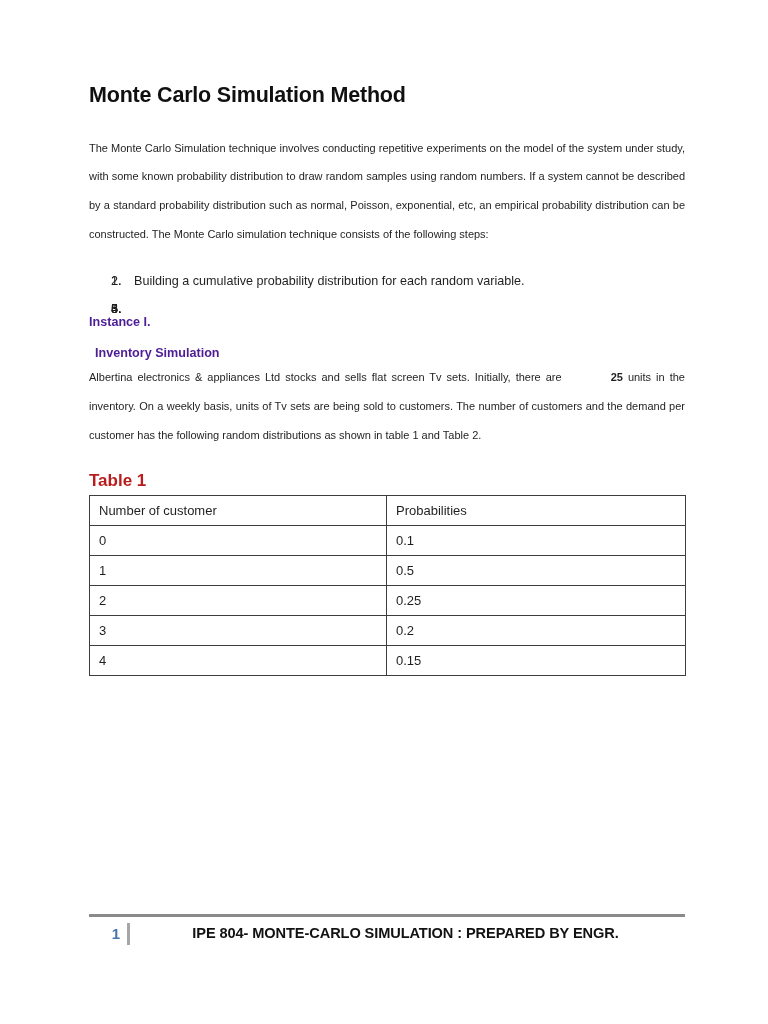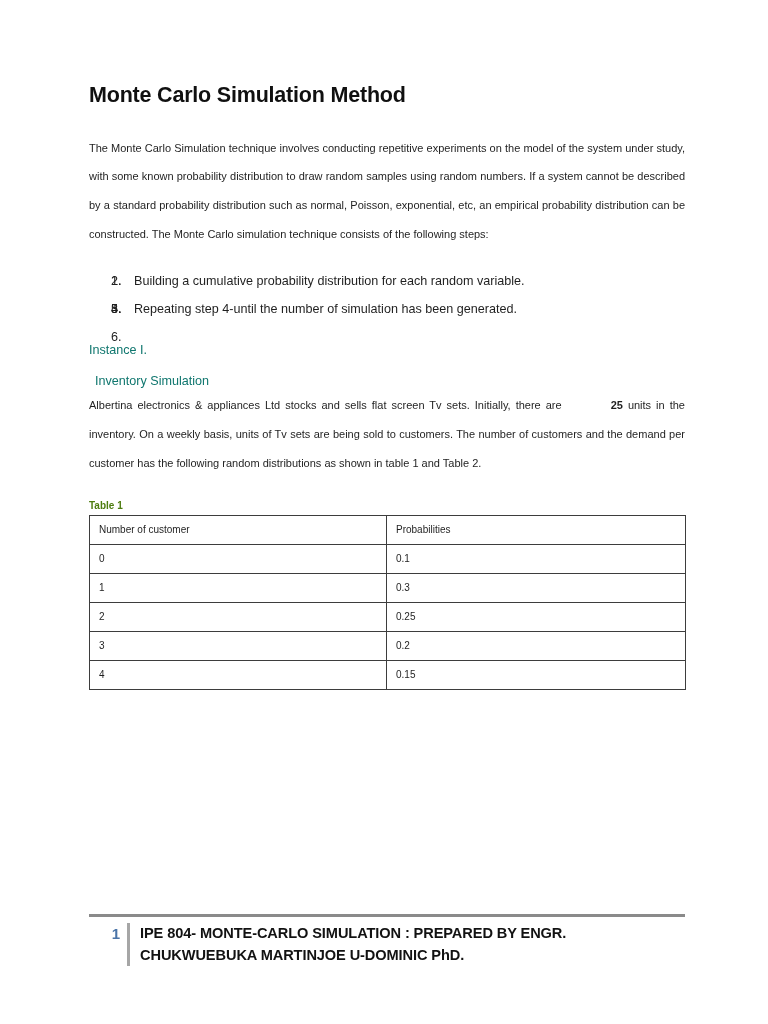--- a/index.html
+++ b/index.html
@@ -68,45 +68,45 @@
     position: absolute;
     left: 22px;
     top: 0;
     width: 24px;
     text-align: left;
     font-size: 12.6px;
   }
 
   .heading-sub {
     font-size: 12.6px;
-    font-weight: normal;
-    color: #0f766e;
+    font-weight: bold;
+    color: #4c1d95;
     margin: 18px 0 0 0;
     line-height: 1.5;
   }
   .heading-sub.indented { padding-left: 6px; margin-top: 12px; }
 
   .para-block { margin-top: 20px; }
 
   .table-label {
-    font-size: 10px;
-    font-weight: bold;
-    color: #4d7c0f;
+    font-size: 17px;
+    font-weight: bold;
+    color: #b91c1c;
     margin: 22px 0 4px 0;
   }
 
   table.data-table {
     border-collapse: collapse;
     width: 596px;
     table-layout: fixed;
   }
   table.data-table td, table.data-table th {
     border: 1px solid #3d3d3d;
     padding: 7px 0 7px 9px;
-    font-size: 10px;
+    font-size: 13px;
     font-weight: normal;
     text-align: left;
     color: #1f1f1f;
     height: 14px;
     vertical-align: middle;
   }
   table.data-table col.c1 { width: 297px; }
   table.data-table col.c2 { width: 299px; }
 
   
@@ -137,20 +137,21 @@
     box-sizing: border-box;
   }
   .footer-divider {
     width: 3px;
     align-self: stretch;
     background: #a6a6a6;
     margin-right: 10px;
   }
   .footer-text {
     flex: 1;
+    text-align: center;
     font-size: 14.6px;
     font-weight: bold;
     line-height: 21.5px;
     color: #121212;
     letter-spacing: -0.1px;
     padding-right: 14px;
   }
   .footer-text .fl { display: block; }
 </style>
 </head>
@@ -173,21 +174,20 @@
         <span>Building a cumulative probability distribution for each random variable.</span>
       </li>
       <li>
         <span class="num">3.</span>
       </li>
       <li>
         <span class="num">4.</span>
       </li>
       <li>
         <span class="num">5.</span>
-        <span>Repeating step 4-until the number of simulation has been generated.</span>
       </li>
       <li>
         <span class="num">6.</span>
       </li>
     </ol>
 
     <div class="heading-sub">Instance I.</div>
 
     <div class="heading-sub indented">Inventory Simulation</div>
 
@@ -204,21 +204,21 @@
         <tr>
           <td>Number of customer</td>
           <td>Probabilities</td>
         </tr>
         <tr>
           <td>0</td>
           <td>0.1</td>
         </tr>
         <tr>
           <td>1</td>
-          <td>0.3</td>
+          <td>0.5</td>
         </tr>
         <tr>
           <td>2</td>
           <td>0.25</td>
         </tr>
         <tr>
           <td>3</td>
           <td>0.2</td>
         </tr>
         <tr>
@@ -230,18 +230,17 @@
 
   </div>
 
   <div class="footer">
     <div class="footer-rule"></div>
     <div class="footer-row">
       <div class="footer-pagenum">1</div>
       <div class="footer-divider"></div>
       <div class="footer-text">
         <span class="fl">IPE 804- MONTE-CARLO SIMULATION : PREPARED BY ENGR.</span>
-        <span class="fl">CHUKWUEBUKA MARTINJOE U-DOMINIC PhD.</span>
       </div>
     </div>
   </div>
 
 </div>
 
 </body></html>

